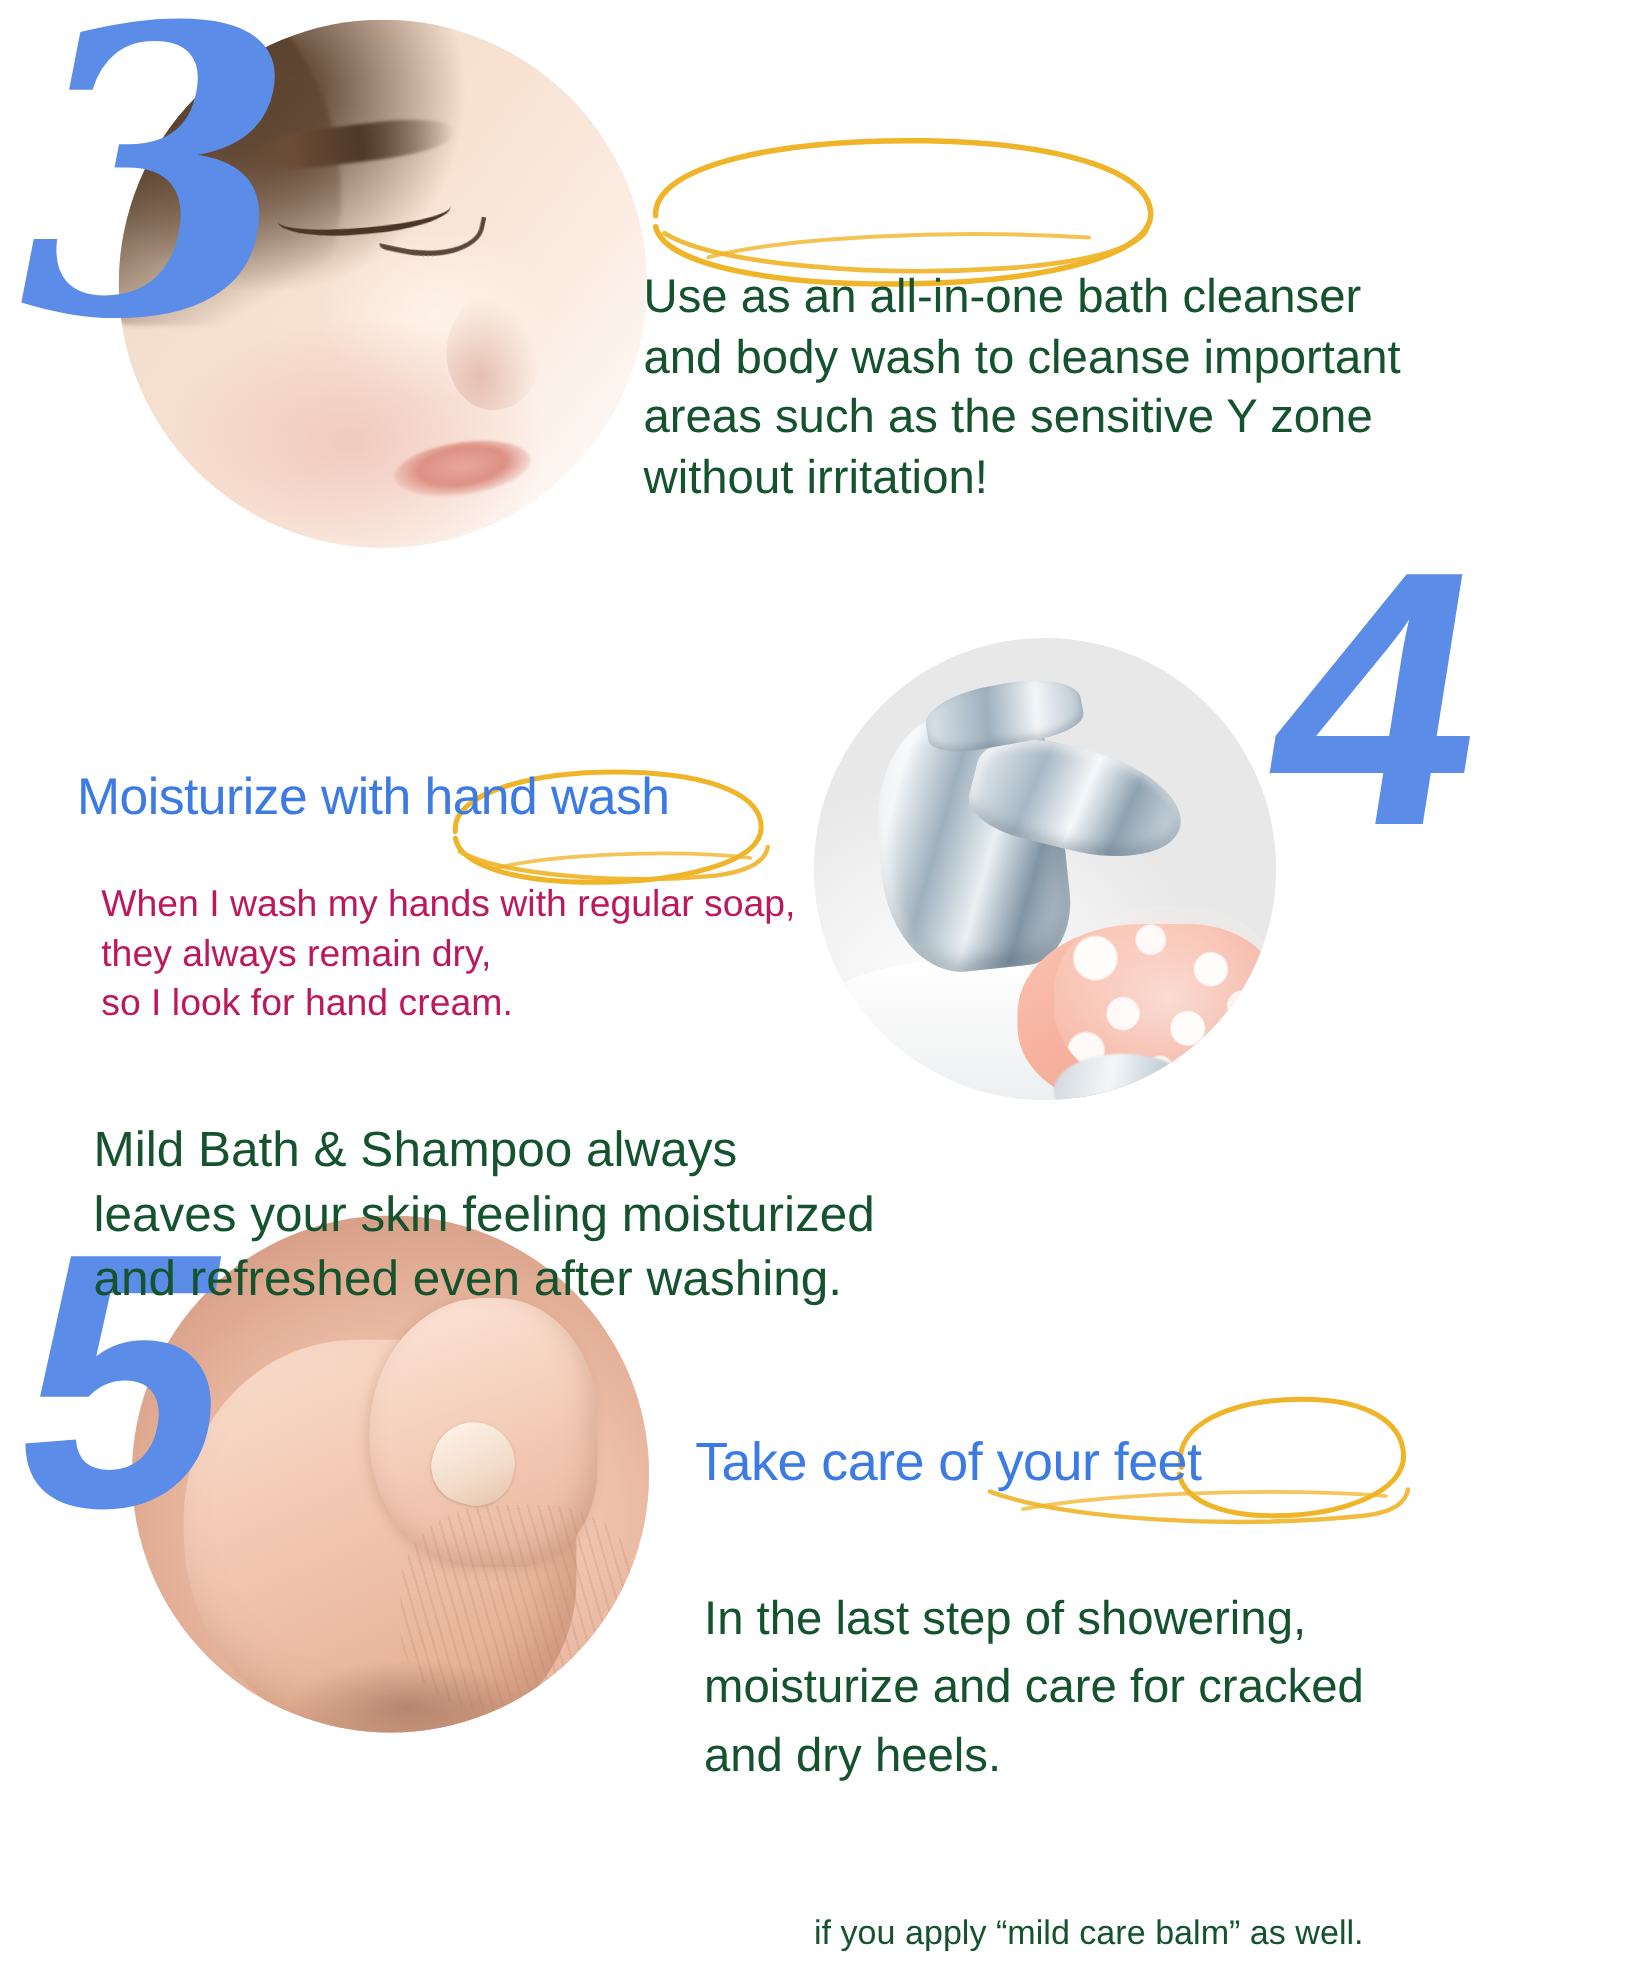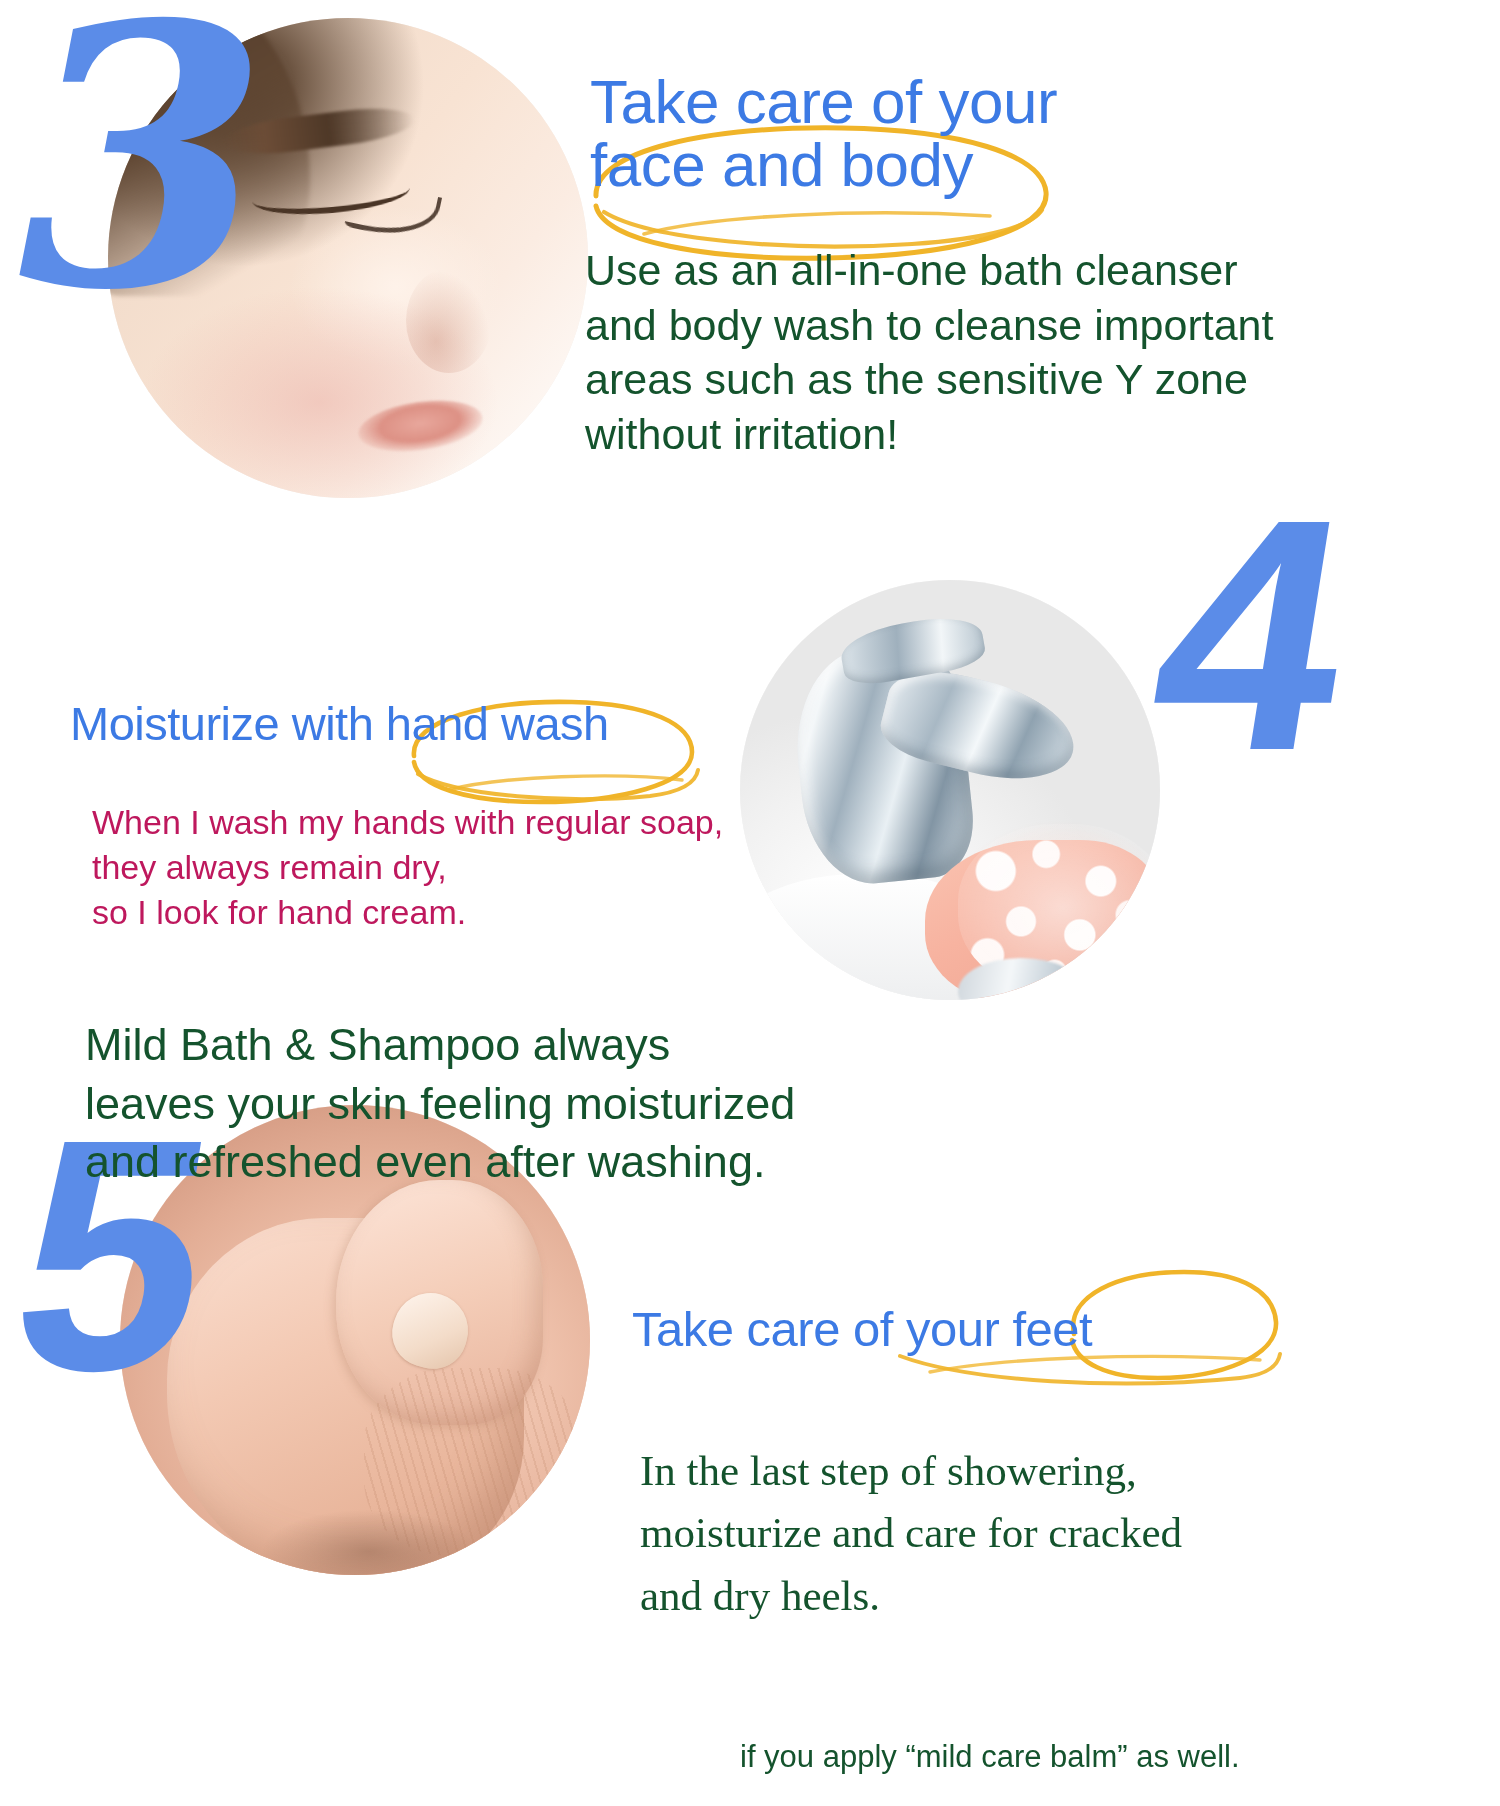--- a/index.html
+++ b/index.html
@@ -204,21 +204,21 @@
   }
 
   #h3{left:590px;top:70px;font-size:62px;width:720px;}
   #p3{left:585px;top:243px;font-size:43px;line-height:1.27;width:720px;}
 
   #h4{left:70px;top:700px;font-size:47px;width:700px;}
   #p4a{left:92px;top:800px;font-size:34px;line-height:1.32;color:#be185d;width:680px;}
   #p4b{left:85px;top:1000px;font-size:45px;line-height:1.3;width:760px;margin-top:16px;}
 
   #h5{left:632px;top:1305px;font-size:49px;width:640px;}
-  #p5{left:640px;top:1440px;font-size:43px;line-height:1.45;width:640px;font-family:Liberation Serif, serif;}
+  #p5{left:640px;top:1440px;font-size:43px;line-height:1.45;width:640px;}
   #tip5{left:640px;top:1690px;font-size:31px;line-height:1.45;width:680px;}
   #tip5 .tipline2{display:block;padding-left:100px;}
 </style>
 </head>
 <body>
 
 <div class="page">
 
   <div class="photo" id="photo-face">
     <div class="inner">
@@ -234,22 +234,20 @@
   <div class="numeral" id="num3">3</div>
 
   <div class="scribble" id="scribble3" style="left:560px;top:110px;">
     <svg width="520" height="160" viewBox="0 0 520 160" aria-hidden="true">
       <path d="M 36 86 C 34 40 150 16 282 18 C 400 20 482 44 486 82 C 490 122 392 146 266 148 C 148 150 44 132 36 96" stroke-width="5"></path>
       <path d="M 44 102 C 90 130 230 142 352 134 C 428 129 472 116 482 100" stroke-width="4.2" opacity=".92"></path>
       <path d="M 84 124 C 150 106 300 98 430 106" stroke-width="3.6" opacity=".8"></path>
     </svg>
   </div>
 
-  <div class="headline" id="h3">Take care of your
-face and body</div>
 
   <div class="body-text" id="p3">Use as an all-in-one bath cleanser
 and body wash to cleanse important
 areas such as the sensitive Y zone
 without irritation!</div>
 
   <div class="photo" id="photo-wash">
     <div class="inner">
       <div class="basin"></div>
       <div class="tapbody"></div>

